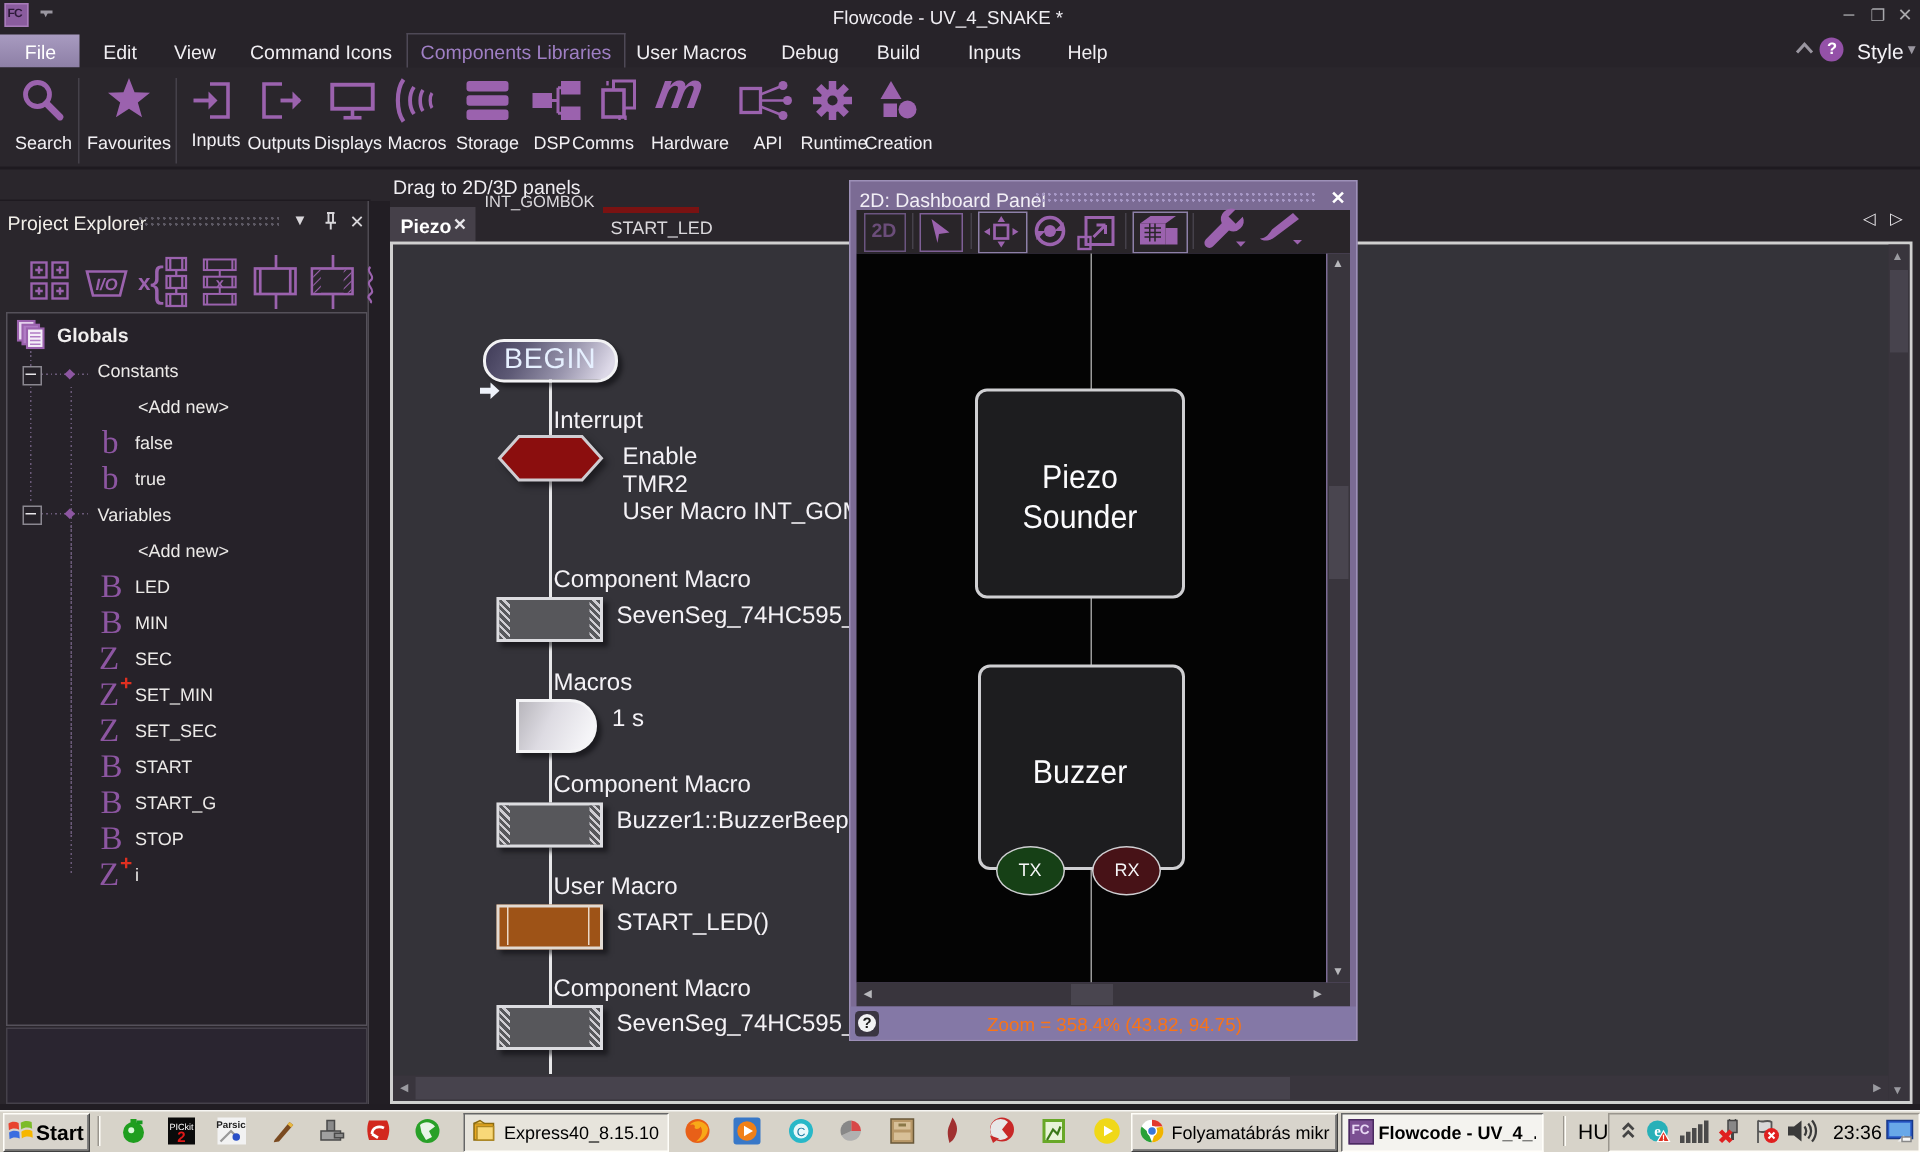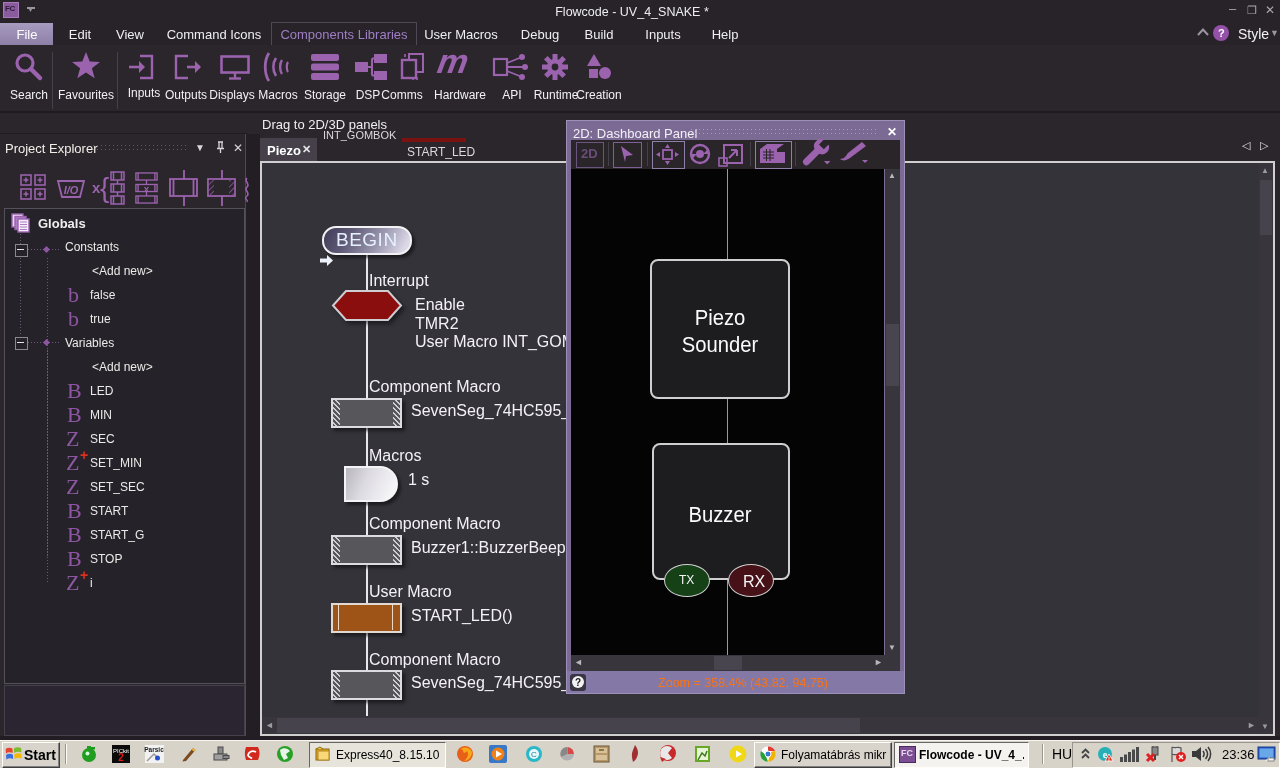--- a/index.html
+++ b/index.html
@@ -404,21 +404,21 @@
 
 <div class="ab" style="left:650px;top:259px;width:140px;height:140px;background:#1d1d1f;border:2px solid #cfcfd2;border-radius:8px;box-sizing:border-box"></div>
 <div class="tx bx" style="left:720px;top:305px">Piezo</div>
 <div class="tx bx" style="left:720px;top:332px">Sounder</div>
 
 <div class="ab" style="left:652px;top:443px;width:138px;height:137px;background:#1d1d1f;border:2px solid #cfcfd2;border-radius:8px;box-sizing:border-box"></div>
 <div class="tx bx" style="left:720px;top:502px">Buzzer</div>
 <div class="ab" style="left:664px;top:564px;width:46px;height:33px;background:#164016;border:1.5px solid #cfcfd2;border-radius:50%;box-sizing:border-box"></div>
 <div class="tx" style="left:679px;top:573px;font-size:12px;color:#f6f6f8">TX</div>
 <div class="ab" style="left:728px;top:564px;width:46px;height:33px;background:#471217;border:1.5px solid #cfcfd2;border-radius:50%;box-sizing:border-box"></div>
-<div class="tx" style="left:743px;top:573px;font-size:16px;color:#f6f6f8">RX</div>
+<div class="tx" style="left:743px;top:573px;font-size:12px;color:#f6f6f8">RX</div>
 
 <div class="ab" style="left:885px;top:169px;width:15px;height:486px;background:#39353d"></div>
 <div class="ab" style="left:886px;top:324px;width:13px;height:62px;background:#49454f"></div>
 <div class="tx" style="left:888px;top:171px;font-size:8px;color:#b8b8bc">▲</div>
 <div class="tx" style="left:888px;top:643px;font-size:8px;color:#b8b8bc">▼</div>
 
 <div class="ab" style="left:571px;top:655px;width:329px;height:16px;background:#39353d"></div>
 <div class="ab" style="left:714px;top:656px;width:28px;height:14px;background:#49454f"></div>
 <div class="tx" style="left:574px;top:657px;font-size:9px;color:#b8b8bc">◄</div>
 <div class="tx" style="left:874px;top:657px;font-size:9px;color:#b8b8bc">►</div>

